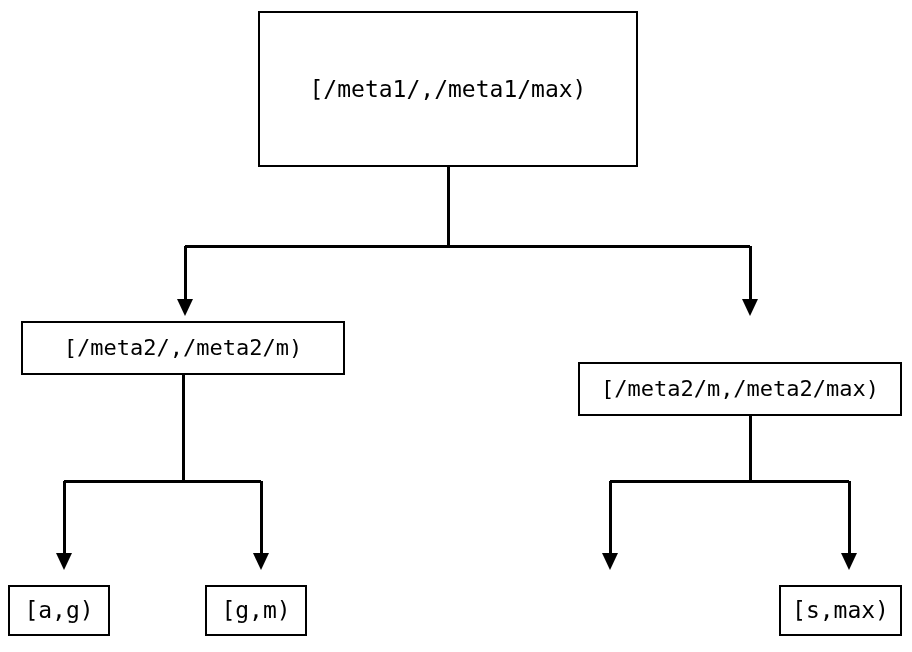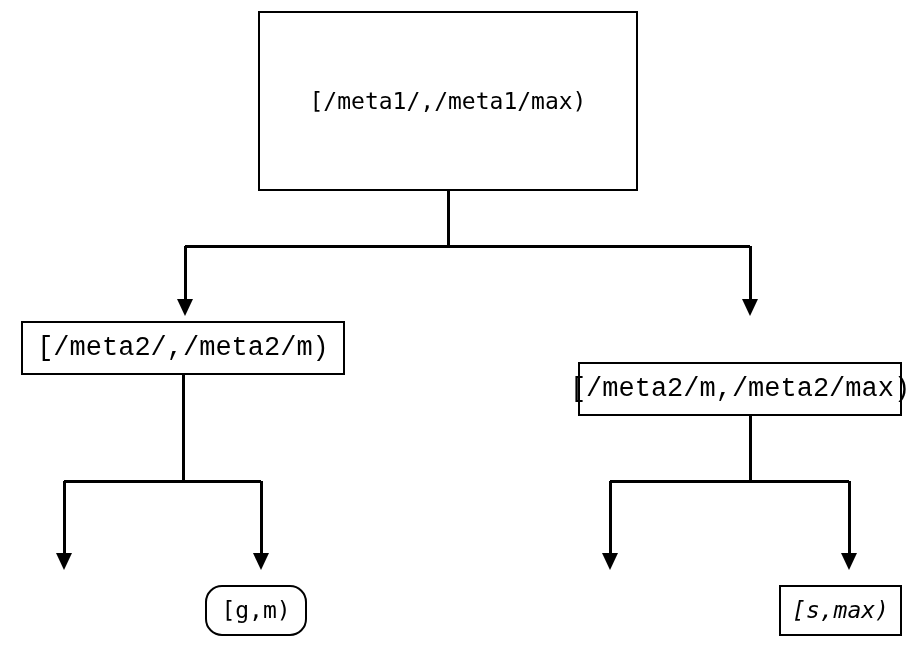--- a/index.html
+++ b/index.html
@@ -38,51 +38,51 @@
     font-family: "DejaVu Sans Mono", monospace;
     white-space: pre;
     letter-spacing: 0px;
     line-height: 1;
   }
   
   #node-root {
     left: 258px;
     top: 11px;
     width: 380px;
-    height: 180px;
+    height: 156px;
   }
   #node-root .node-label { font-size: 23px; }
 
   
   #node-meta2-low {
     left: 21px;
     top: 321px;
     width: 324px;
     height: 54px;
   }
   #node-meta2-high {
     left: 578px;
     top: 321px;
     width: 324px;
     height: 54px;
     margin-top: 41px;
   }
   #node-meta2-low .node-label,
-  #node-meta2-high .node-label { font-size: 27px; font-family: Liberation Mono, monospace; }
+  #node-meta2-high .node-label { font-size: 22px; }
 
   
   .leaf {
     top: 585px;
     height: 51px;
   }
   .leaf .node-label { font-size: 23px; }
   #node-leaf-ag { left: 8px;   width: 102px; }
-  #node-leaf-gm { left: 205px; width: 102px; border-radius: 17px; }
+  #node-leaf-gm { left: 205px; width: 102px; }
   #node-leaf-ms { left: 555px; width: 102px; }
-  #node-leaf-smax { left: 779px; width: 123px; font-style: italic; }
+  #node-leaf-smax { left: 779px; width: 123px; }
 </style>
 </head>
 <body>
 
 <div id="diagram-canvas">
 
   <svg id="edge-layer" viewBox="0 0 912 652" width="912" height="652" xmlns="http://www.w3.org/2000/svg">
     <g stroke="#000000" stroke-width="3" fill="none" shape-rendering="crispEdges">
 
       <path d="M 448 167 L 448 246"></path>
@@ -117,20 +117,23 @@
   </div>
 
   <div class="node" id="node-meta2-low">
     <span class="node-label">[/meta2/,/meta2/m)</span>
   </div>
 
   <div class="node" id="node-meta2-high">
     <span class="node-label">[/meta2/m,/meta2/max)</span>
   </div>
 
+  <div class="node leaf" id="node-leaf-ag">
+    <span class="node-label">[a,g)</span>
+  </div>
 
   <div class="node leaf" id="node-leaf-gm">
     <span class="node-label">[g,m)</span>
   </div>
 
 
   <div class="node leaf" id="node-leaf-smax">
     <span class="node-label">[s,max)</span>
   </div>
 

